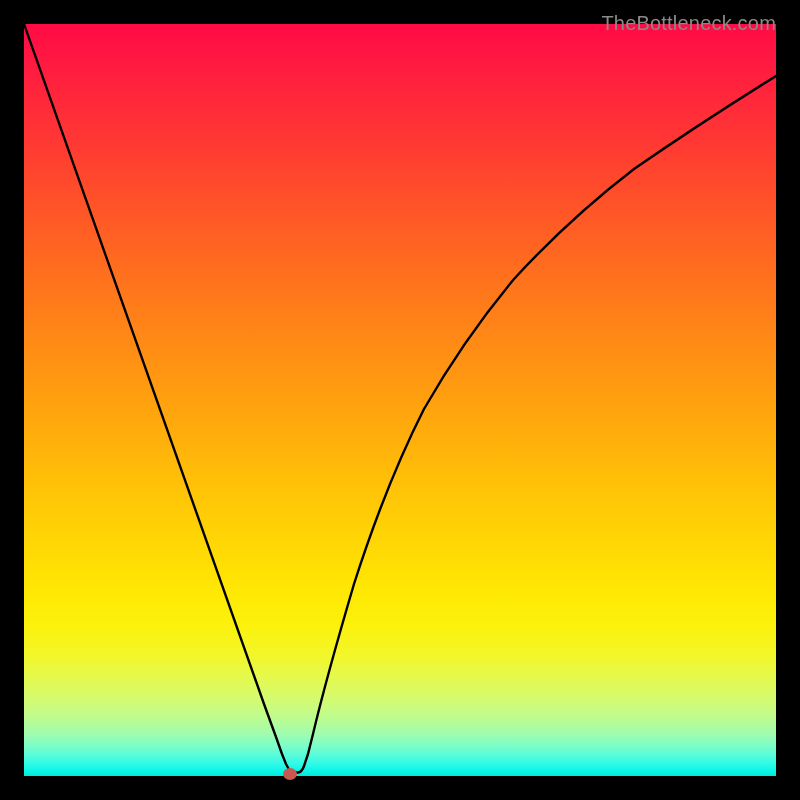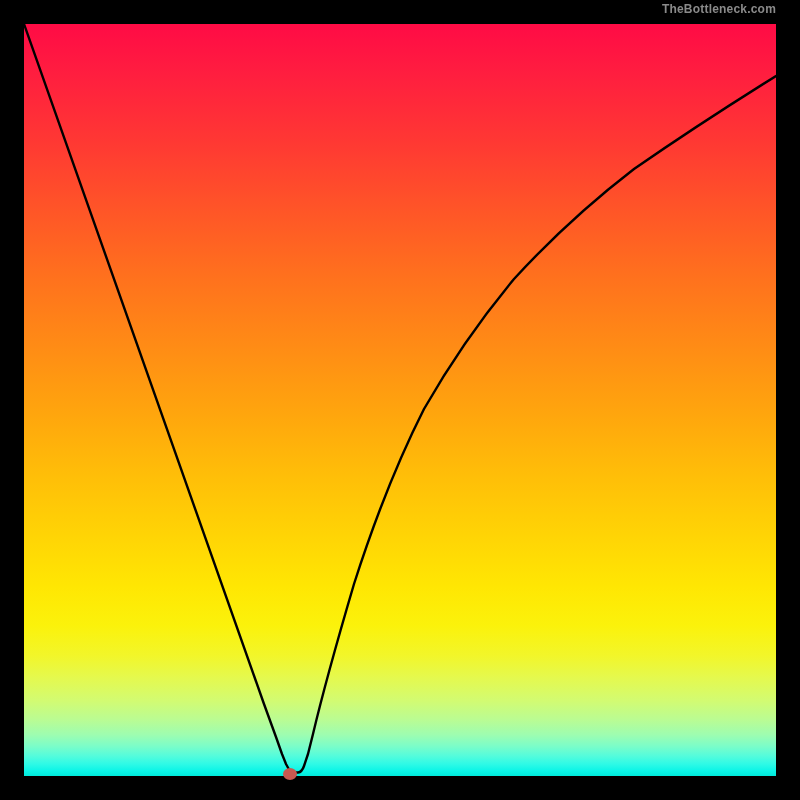--- a/index.html
+++ b/index.html
@@ -1,25 +1,25 @@
 <!DOCTYPE html>
 <html><head>
 <meta charset="utf-8">
 <style>
   * { margin: 0; padding: 0; box-sizing: border-box; }
   html, body { width: 800px; height: 800px; overflow: hidden; }
   body { background: #000; position: relative; font-family: Arial, Helvetica, sans-serif; }
 
   .watermark {
     position: absolute;
-    top: 2px;
+    top: 12px;
     right: 24px;
     color: #8a8a8a;
-    font-size: 12px;
-    font-weight: 700;
+    font-size: 20px;
+    font-weight: 400;
     letter-spacing: 0.2px;
     z-index: 20;
   }
 
   .frame {
     position: absolute;
     top: 24px;
     left: 24px;
     width: 752px;
     height: 752px;

